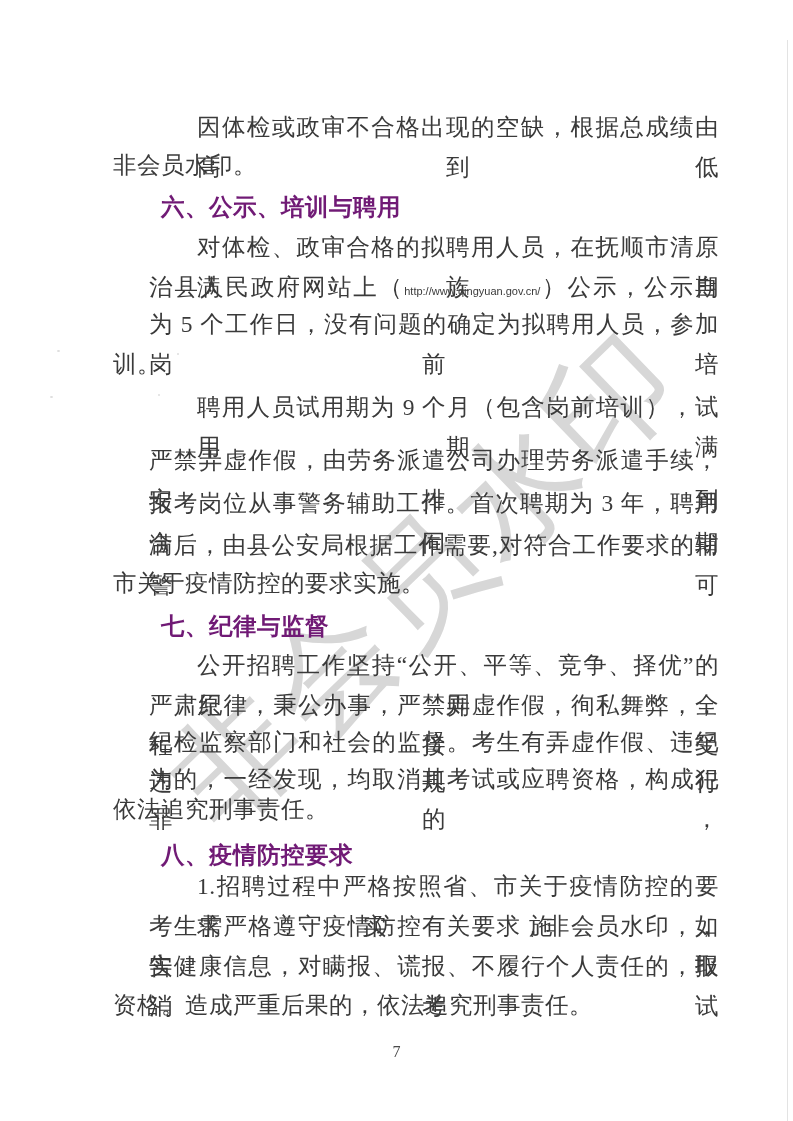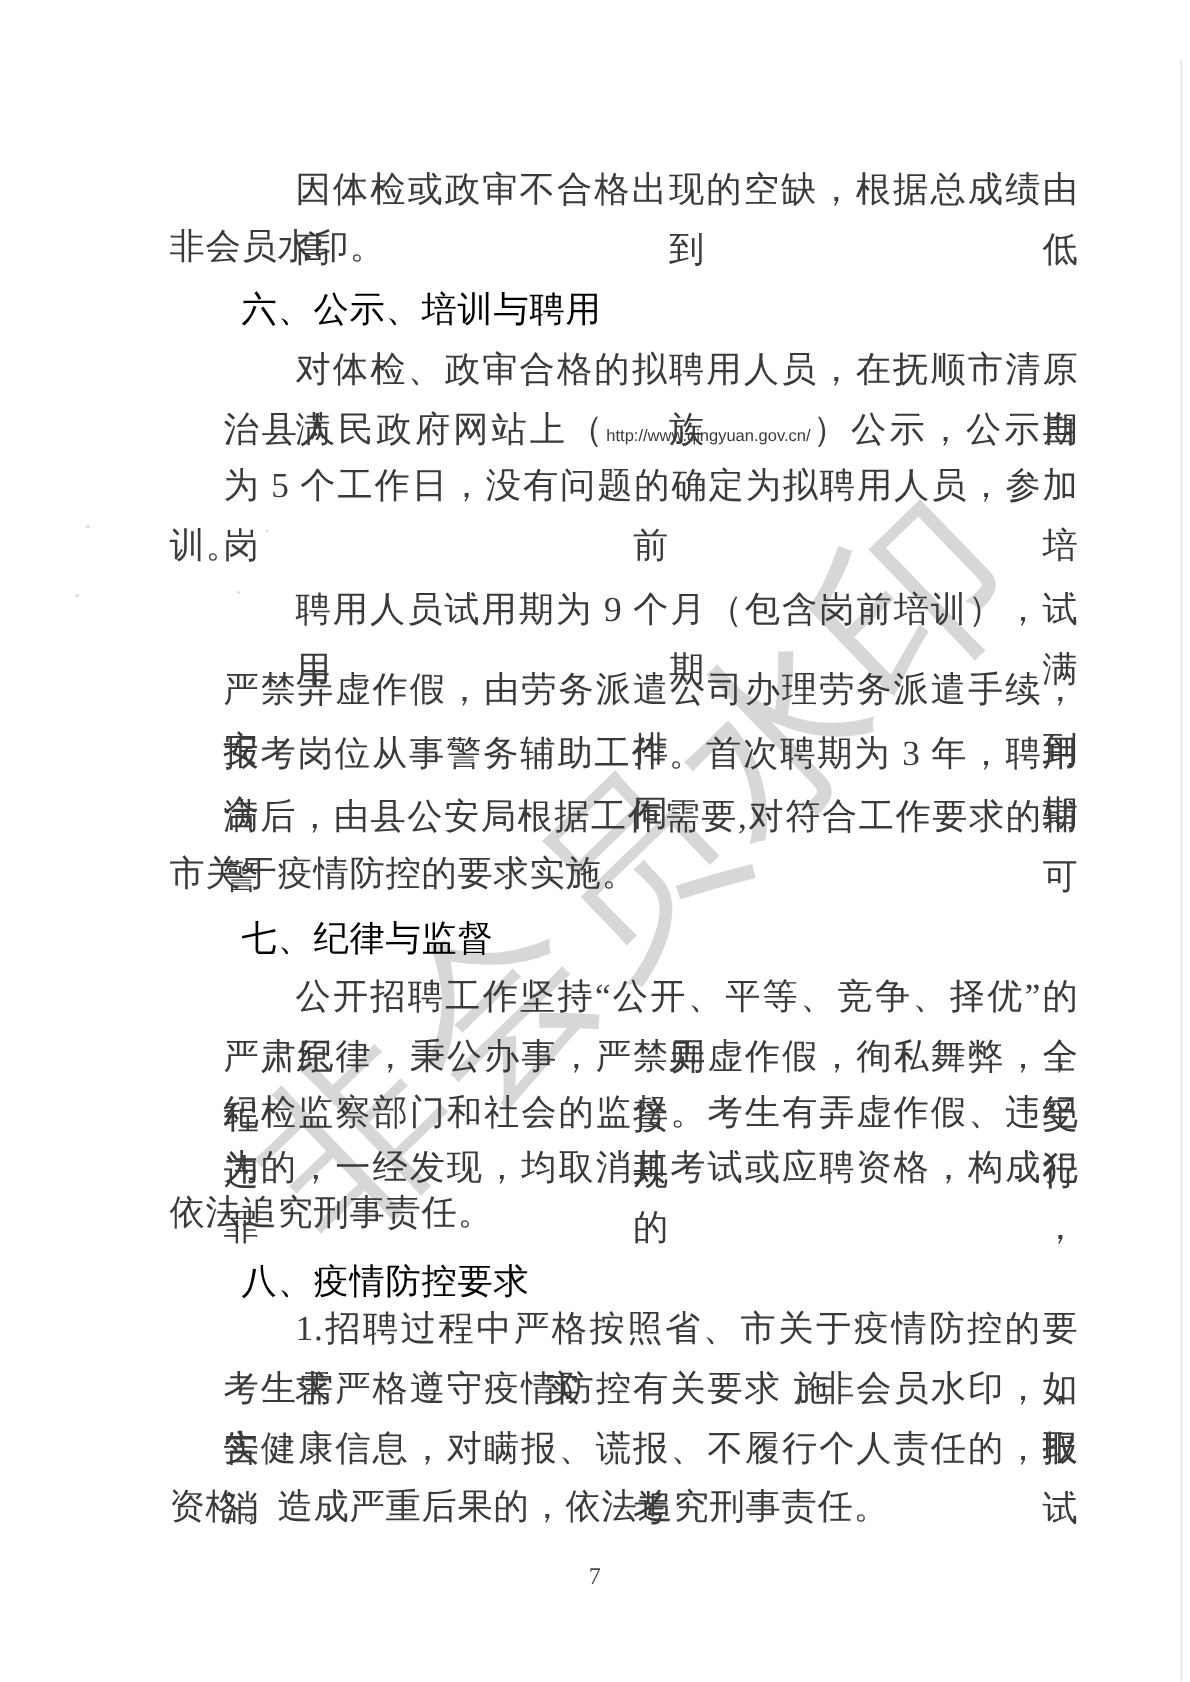--- a/index.html
+++ b/index.html
@@ -31,21 +31,21 @@
     width: 570px;
     height: 40px;
     line-height: 40px;
     font-size: 23.5px;
     color: #3a3a3a;
     z-index: 1;
     letter-spacing: 0.5px;
   }
   .indent { padding-left: 48px; width: 522px; }
   .justify { text-align: justify; text-align-last: justify; margin-left: 36px; }
-  .heading { font-weight: normal; color: #000000; }
+  .heading { font-weight: bold; color: #701a75; }
   .url {
     font-family: Liberation Sans, sans-serif;
     font-size: 11px;
     letter-spacing: 0;
   }
   .page-number {
     position: absolute;
     left: 0;
     top: 1043px;
     width: 100%;

